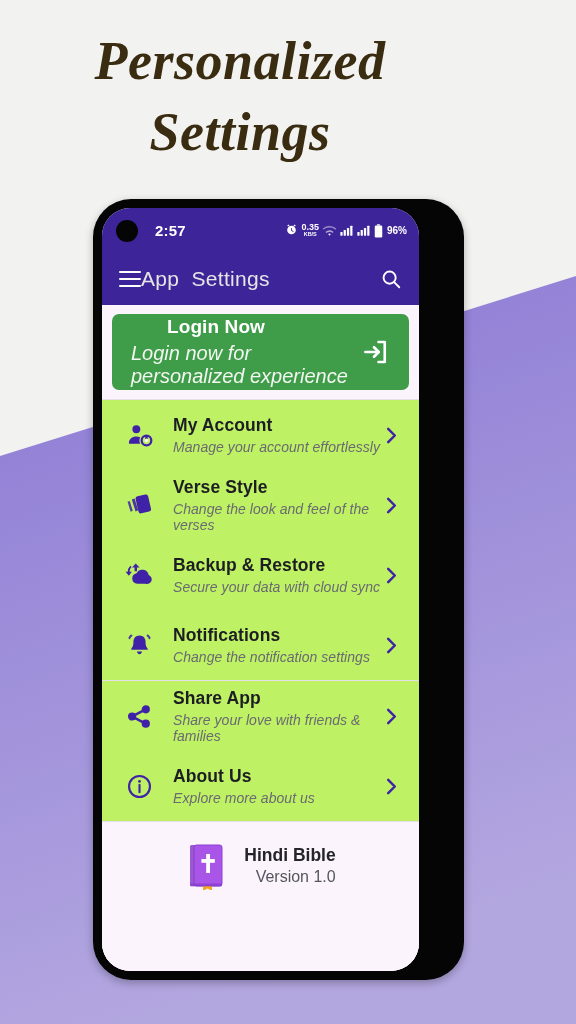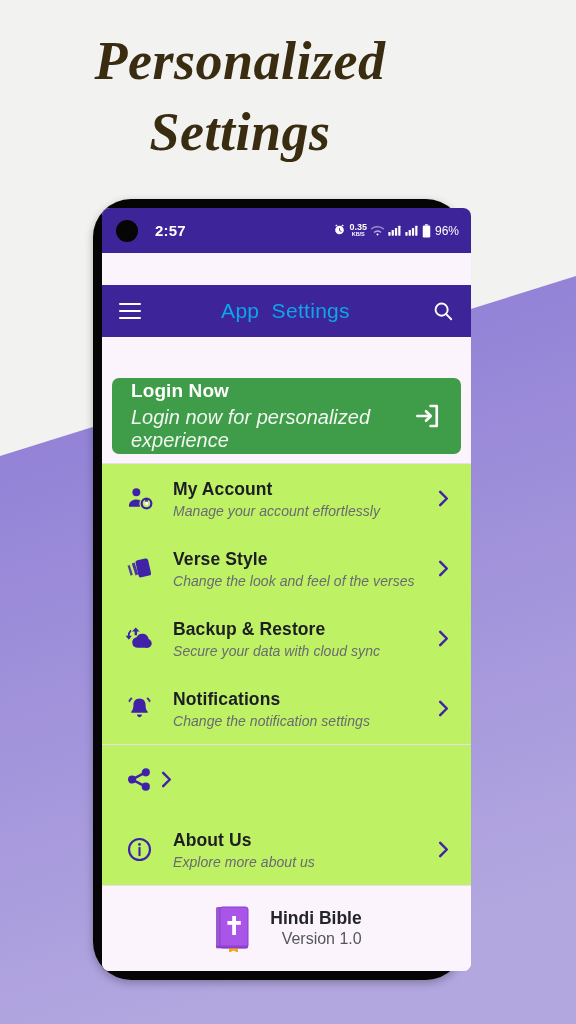--- a/index.html
+++ b/index.html
@@ -58,28 +58,27 @@
     height: 781px;
     background: #050505;
     border-radius: 38px;
     z-index: 10;
     box-shadow: 0 3px 9px rgba(0,0,0,0.28);
   }
   .screen {
     position: absolute;
     left: 9px;
     top: 9px;
-    width: 369px;
+    width: 317px;
     height: 763px;
     background: #fbf4fd;
-    border-radius: 8px;
+    border-radius: 28px;
     overflow: hidden;
     display: flex;
     flex-direction: column;
-    gap: 32px;
   }
 
   
   .statusbar {
     background: #3d2499;
     height: 45px;
     flex: 0 0 45px;
     display: flex;
     align-items: center;
     padding: 0 12px 0 14px;
@@ -108,41 +107,41 @@
   .sb-net {
     display: flex;
     flex-direction: column;
     align-items: center;
     line-height: 1;
     font-weight: bold;
   }
   .sb-net .n1 { font-size: 9px; }
   .sb-net .n2 { font-size: 5.5px; letter-spacing: -0.1px; }
   .sb-batt-text {
-    font-size: 12px;
-    font-weight: normal;
+    font-size: 10px;
+    font-weight: bold;
     margin-left: 1px;
   }
   .ico { display: block; }
 
   
   .appbar {
     background: #3d2499;
     height: 52px;
     flex: 0 0 52px;
     display: flex;
     align-items: center;
     padding: 0 17px;
     color: #fff;
   }
   .appbar-title {
     flex: 1;
-    text-align: center;
+    text-align: left;
     font-size: 21px;
-    color: #0ea5e9;
+    color: #e5e5e5;
     letter-spacing: 0.3px;
     padding-right: 2px;
     white-space: pre;
   }
   .burger {
     width: 22px;
     height: 16px;
     display: flex;
     flex-direction: column;
     justify-content: space-between;
@@ -173,20 +172,21 @@
     align-items: center;
     padding: 0 18px 0 19px;
     color: #fff;
   }
   .login-texts { flex: 1; }
   .login-title {
     font-size: 19px;
     font-weight: bold;
     letter-spacing: 0.1px;
     margin-bottom: 4px;
+    margin-left: 36px;
   }
   .login-sub {
     font-size: 20px;
     font-style: italic;
     color: #f2f7f2;
   }
 
   .divider {
     height: 1px;
     background: #e6dfe9;
@@ -443,20 +443,24 @@
         <div class="row">
           <div class="row-icon">
             <svg width="27" height="27" viewBox="0 0 24 24" fill="none" stroke="#3f22a8" stroke-width="2.1" stroke-linecap="round">
               <circle cx="17.6" cy="5.6" r="2.6" fill="#3f22a8"></circle>
               <circle cx="5.4" cy="12" r="2.6" fill="#3f22a8"></circle>
               <circle cx="17.6" cy="18.4" r="2.6" fill="#3f22a8"></circle>
               <line x1="7.7" y1="10.8" x2="15.3" y2="6.8"></line>
               <line x1="7.7" y1="13.2" x2="15.3" y2="17.2"></line>
             </svg>
           </div>
+          <div class="row-texts">
+            <div class="row-title">Share App</div>
+            <div class="row-sub">Share your love with friends &amp; families</div>
+          </div>
           <div class="chev">
             <svg width="15" height="19" viewBox="0 0 14 20" fill="none" stroke="#3f22a8" stroke-width="2.6" stroke-linecap="round" stroke-linejoin="round">
               <path d="M3.5 3l7 7-7 7"></path>
             </svg>
           </div>
         </div>
 
         <div class="row">
           <div class="row-icon">
             <svg width="27" height="27" viewBox="0 0 24 24" fill="none" stroke="#3f22a8" stroke-width="1.9">

